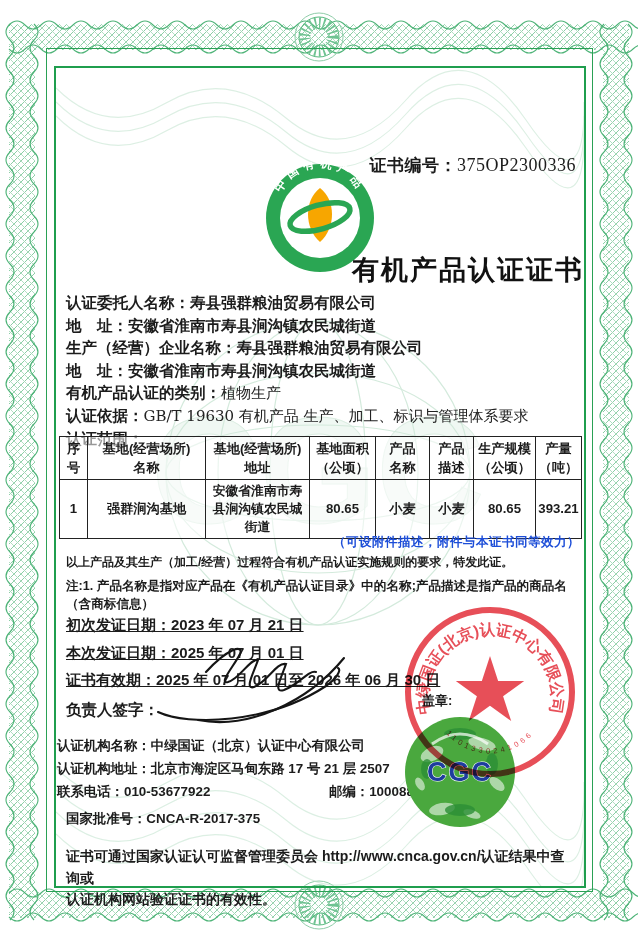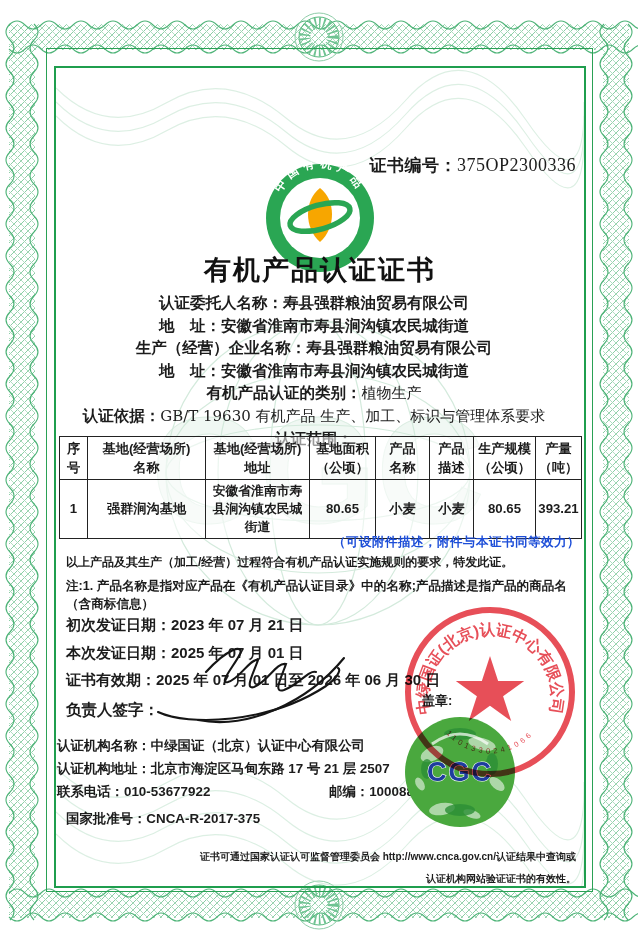--- a/index.html
+++ b/index.html
@@ -9,45 +9,45 @@
   .outer-frame{position:absolute;left:46px;top:48px;width:545px;height:842px;
         border:1.3px solid #2aa155;z-index:1;}
   .inner{position:absolute;left:54px;top:66px;width:528px;height:818px;
         border:2px solid #1f9e4e;z-index:2;background:transparent;}
   .wm{position:absolute;left:0;top:0;z-index:0;}
   .blk{position:absolute;z-index:3;}
   .cert-line{top:86px;right:8px;font-family:"Liberation Serif","DejaVu Serif",serif;
         font-weight:bold;font-size:17px;letter-spacing:.5px;}
   .cert-line .num{font-weight:normal;font-family:"Liberation Serif",serif;font-size:18px;}
   .logo-wrap{top:94px;left:50%;margin-left:-56px;width:112px;height:112px;}
-  .title{top:184px;left:0;width:100%;text-align:center;font-size:27px;font-weight:bold;
+  .title{top:184px;left:0;width:100%;text-align:right;font-size:27px;font-weight:bold;
         letter-spacing:2px;color:#111;}
-  .fields{top:224px;left:10px;right:22px;font-size:15.5px;font-weight:bold;line-height:22.6px;white-space:nowrap;text-align:center;}
+  .fields{top:224px;left:10px;right:22px;font-size:15.5px;font-weight:bold;line-height:22.6px;white-space:nowrap;}
   .fields .kai{font-family:"DejaVu Serif","Liberation Serif",serif;font-weight:normal;font-size:15px;color:#222;}
   .ctable{top:368px;left:3px;width:522px;border-collapse:collapse;table-layout:fixed;
         font-size:13.2px;font-weight:bold;text-align:center;background:rgba(255,255,255,.55);}
   .ctable th,.ctable td{border:1.5px solid #222;padding:2px 1px;font-weight:bold;}
   .ctable th span{display:block;line-height:19px;}
   .ctable td{height:44px;line-height:18px;}
   .ctable .addr{font-size:12.8px;padding:2px 3px;}
   .attach{top:466px;right:4px;font-family:"DejaVu Serif",serif;font-size:12.5px;
         color:#1d4ed8;font-weight:bold;letter-spacing:.5px;}
   .statement{top:486px;left:10px;right:2px;font-size:12px;font-weight:bold;white-space:nowrap;}
   .remarks{top:509px;left:10px;font-size:12.6px;font-weight:bold;line-height:18px;white-space:nowrap;}
-  .dates{top:548px;left:10px;font-size:15px;font-weight:bold;}
+  .dates{top:548px;left:10px;font-size:15px;font-weight:bold;text-decoration:underline;}
   .dates div{margin-bottom:8.5px;}
   .sign-label{top:632px;left:10px;font-size:15.5px;font-weight:bold;text-align:right;}
   .sig{top:572px;left:92px;}
   .seal-label{top:624px;left:366px;font-size:13px;font-weight:bold;}
   .stamp{top:535px;left:345px;z-index:6;opacity:.93;mix-blend-mode:multiply;}
   .cgc{top:646px;left:346px;z-index:5;}
   .agency{top:666px;left:1px;font-size:13.4px;font-weight:bold;line-height:23px;position:absolute;right:6px;}
   .postcode{position:absolute;left:272px;top:46px;}
   .approval{top:742px;left:10px;font-size:13.4px;font-weight:bold;}
-  .footer{top:778px;left:10px;right:8px;font-size:10px;font-weight:bold;line-height:21.5px;text-align:right;}
+  .footer{top:778px;left:10px;right:8px;font-size:14px;font-weight:bold;line-height:21.5px;}
 </style>
 </head>
 <body>
 
 <div class="page">
 
   <svg class="border-art" width="638" height="941" style="overflow:hidden">
     <defs>
       <pattern id="gh" width="7" height="7" patternUnits="userSpaceOnUse">
         <path d="M0,7 L7,0" stroke="#7fc79c" stroke-width="0.9" fill="none"></path>

